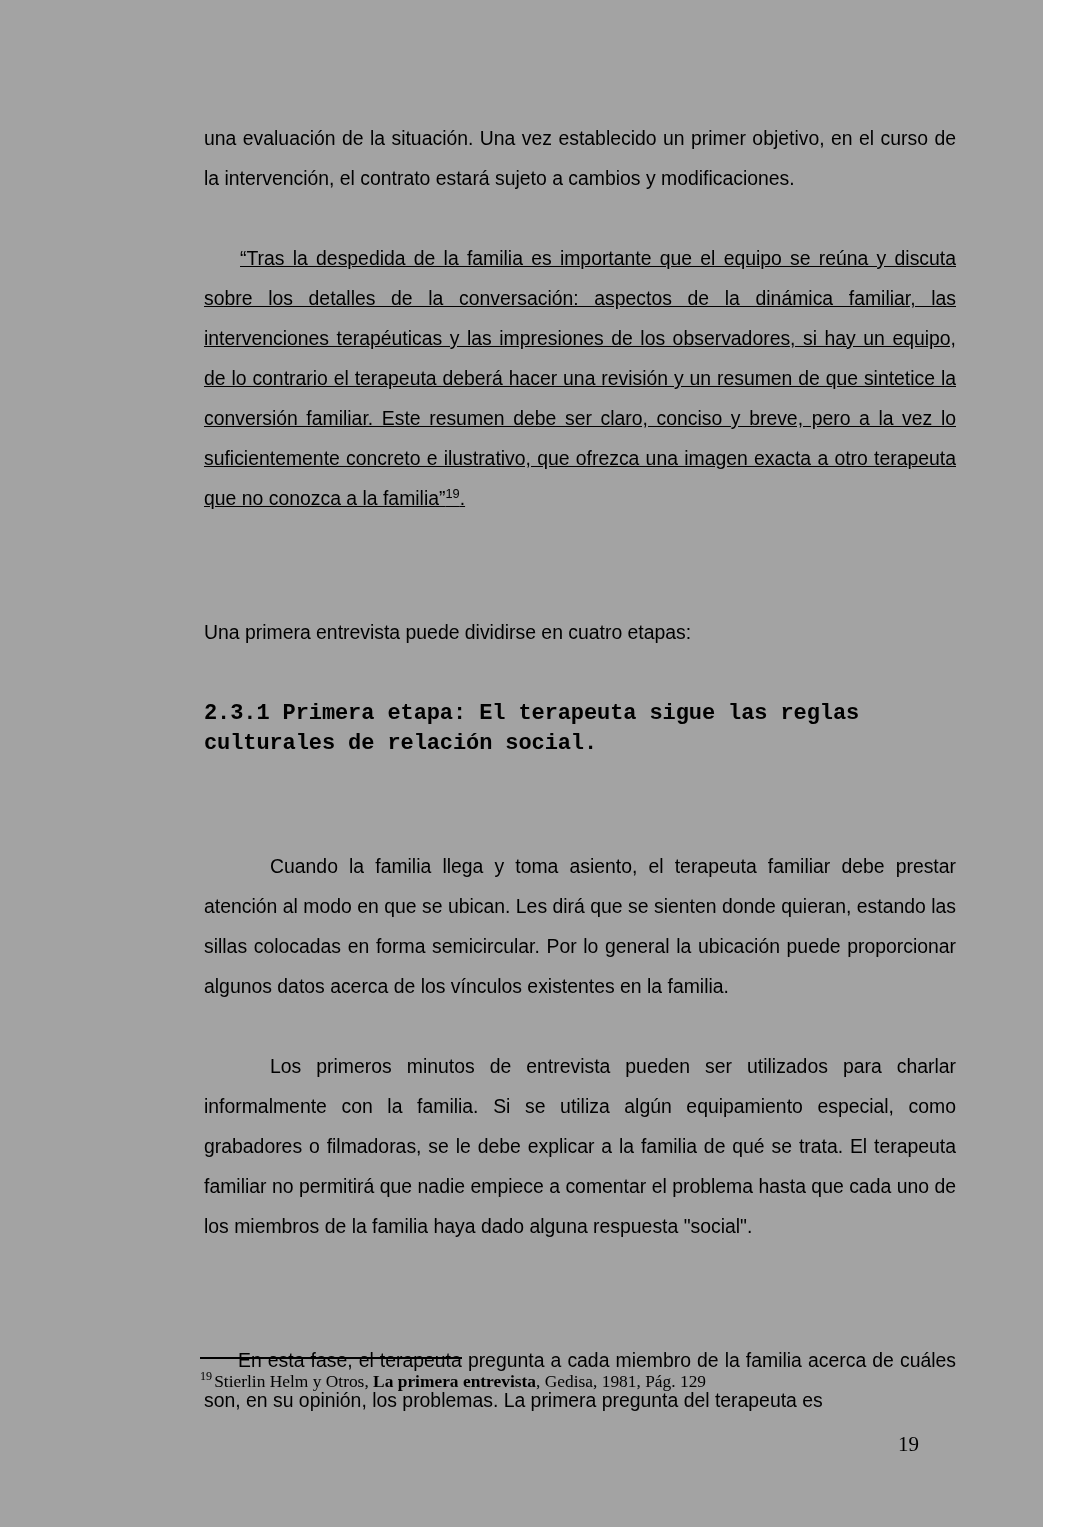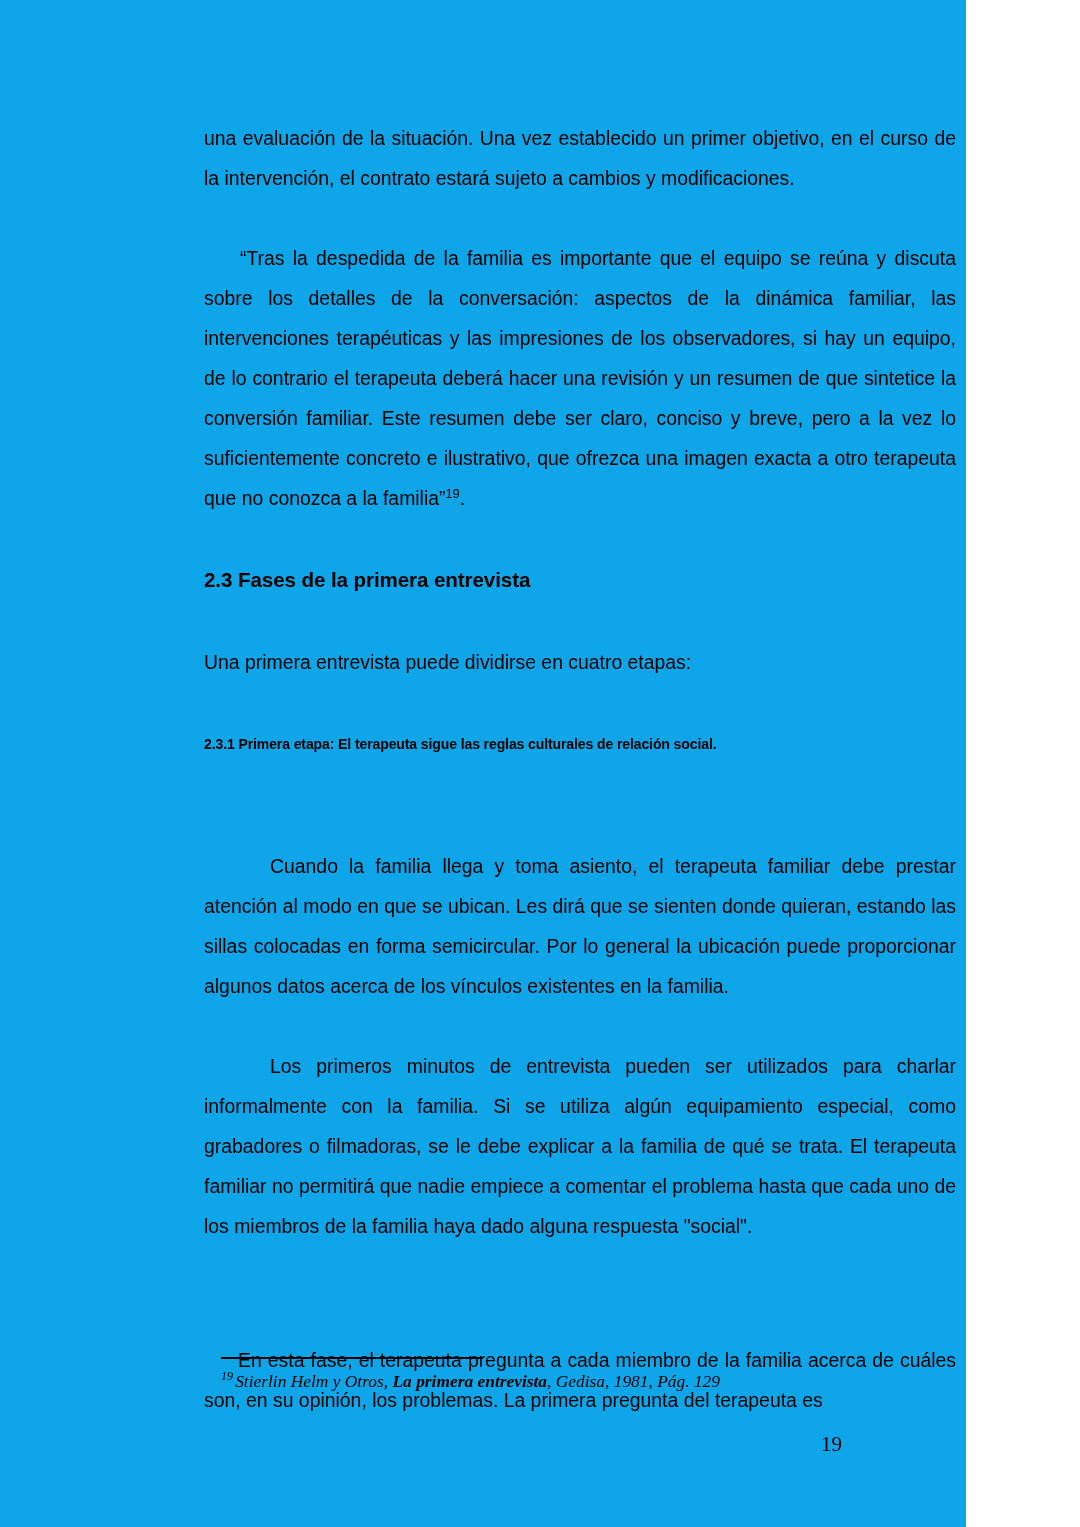--- a/index.html
+++ b/index.html
@@ -3,23 +3,23 @@
 <meta charset="utf-8">
 <title>Documento</title>
 <style>
   html, body {
     margin: 0;
     padding: 0;
     background: #ffffff;
   }
   .page {
     position: relative;
-    width: 966px;
+    width: 1043px;
     height: 1527px;
-    background: #0ea5e9;
+    background: #a3a3a3;
     overflow: hidden;
     box-sizing: border-box;
   }
   .content {
     position: absolute;
     left: 204px;
     top: 118px;
     width: 752px;
   }
   .body-text {
@@ -31,50 +31,49 @@
     text-justify: inter-word;
     margin: 0;
     -webkit-hyphens: none;
     hyphens: none;
   }
   .para {
     margin: 0 0 0 0;
   }
   .gap-md { height: 40px; }
   .gap-lg { height: 47px; }
-  .indent-quote { text-indent: 36px; }
+  .indent-quote { text-indent: 36px; text-decoration: underline; }
   .indent-std  { text-indent: 66px; }
   .indent-small{ text-indent: 34px; }
   .no-indent   { text-indent: 0; }
 
   h2.heading, h3.heading {
     font-family: "Liberation Sans", sans-serif;
     color: #000000;
     margin: 0;
     padding: 0;
     font-weight: bold;
     text-align: left;
     line-height: 30px;
     letter-spacing: -0.1px;
   }
   h2.heading { font-size: 20.6px; }
-  h3.heading { font-size: 14px; }
+  h3.heading { font-size: 22px; font-family: Liberation Mono, monospace; }
 
   sup.fn-ref {
     font-size: 0.66em;
     vertical-align: super;
     line-height: 0;
   }
 
   .footnote-area {
     position: absolute;
-    left: 221px;
+    left: 200px;
     top: 1357px;
     width: 752px;
-    font-style: italic;
   }
   .footnote-rule {
     width: 262px;
     height: 0;
     border: none;
     border-top: 2.2px solid #000000;
     margin: 0 0 11px 0;
     padding: 0;
   }
   .footnote-text {
@@ -112,21 +111,20 @@
   <div class="content">
 
     <p class="body-text para no-indent">una evaluación de la situación. Una vez establecido un primer objetivo, en el curso de la intervención, el contrato estará sujeto a cambios y modificaciones.</p>
 
     <div class="gap-md"></div>
 
     <p class="body-text para indent-quote"><span>“Tras la despedida de la familia es importante que el equipo se reúna y discuta sobre los detalles de la conversación: aspectos de la dinámica familiar, las intervenciones terapéuticas y las impresiones de los observadores, si hay un equipo, de lo contrario el terapeuta deberá hacer una revisión y un resumen de que sintetice la conversión familiar. Este resumen debe ser claro, conciso y breve, pero a la vez lo suficientemente concreto e ilustrativo, que ofrezca una imagen exacta a otro terapeuta que no conozca a la familia”</span><sup class="fn-ref">19</sup><span>.</span></p>
 
     <div class="gap-lg"></div>
 
-    <h2 class="heading">2.3 Fases de la primera entrevista</h2>
 
     <div class="gap-lg"></div>
 
     <p class="body-text para no-indent">Una primera entrevista puede dividirse en cuatro etapas:</p>
 
     <div class="gap-lg"></div>
 
     <h3 class="heading">2.3.1 Primera etapa: El terapeuta sigue las reglas culturales de relación social.</h3>
 
     <div class="gap-lg"></div>

